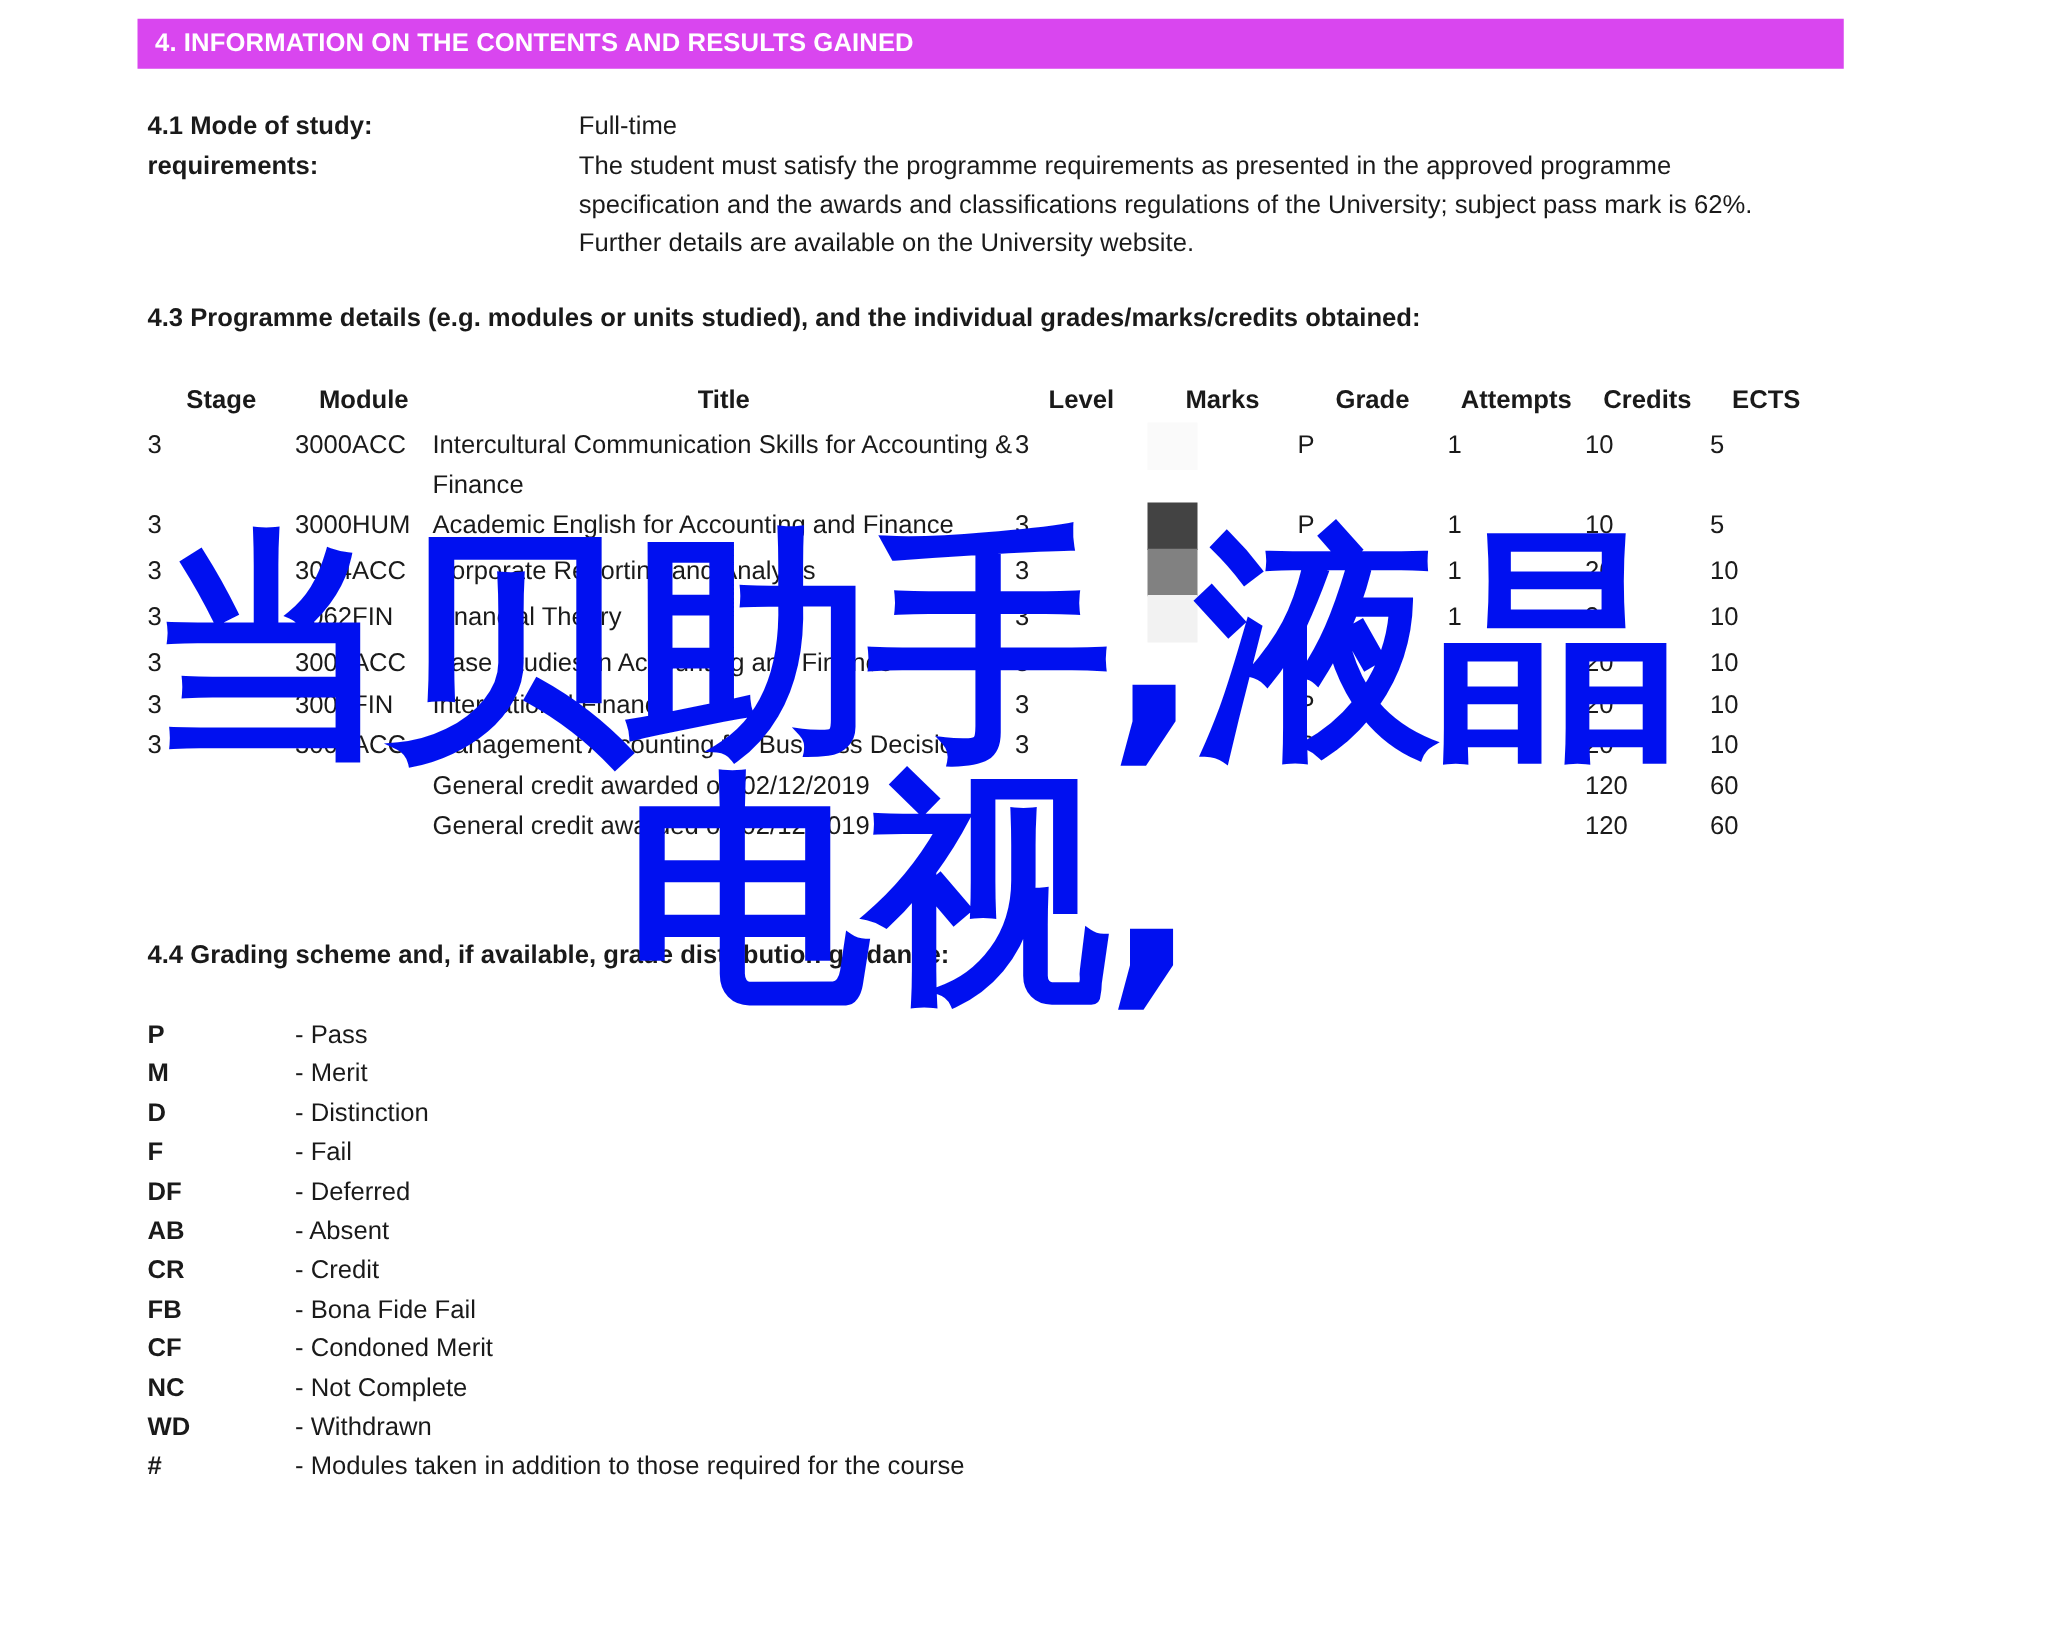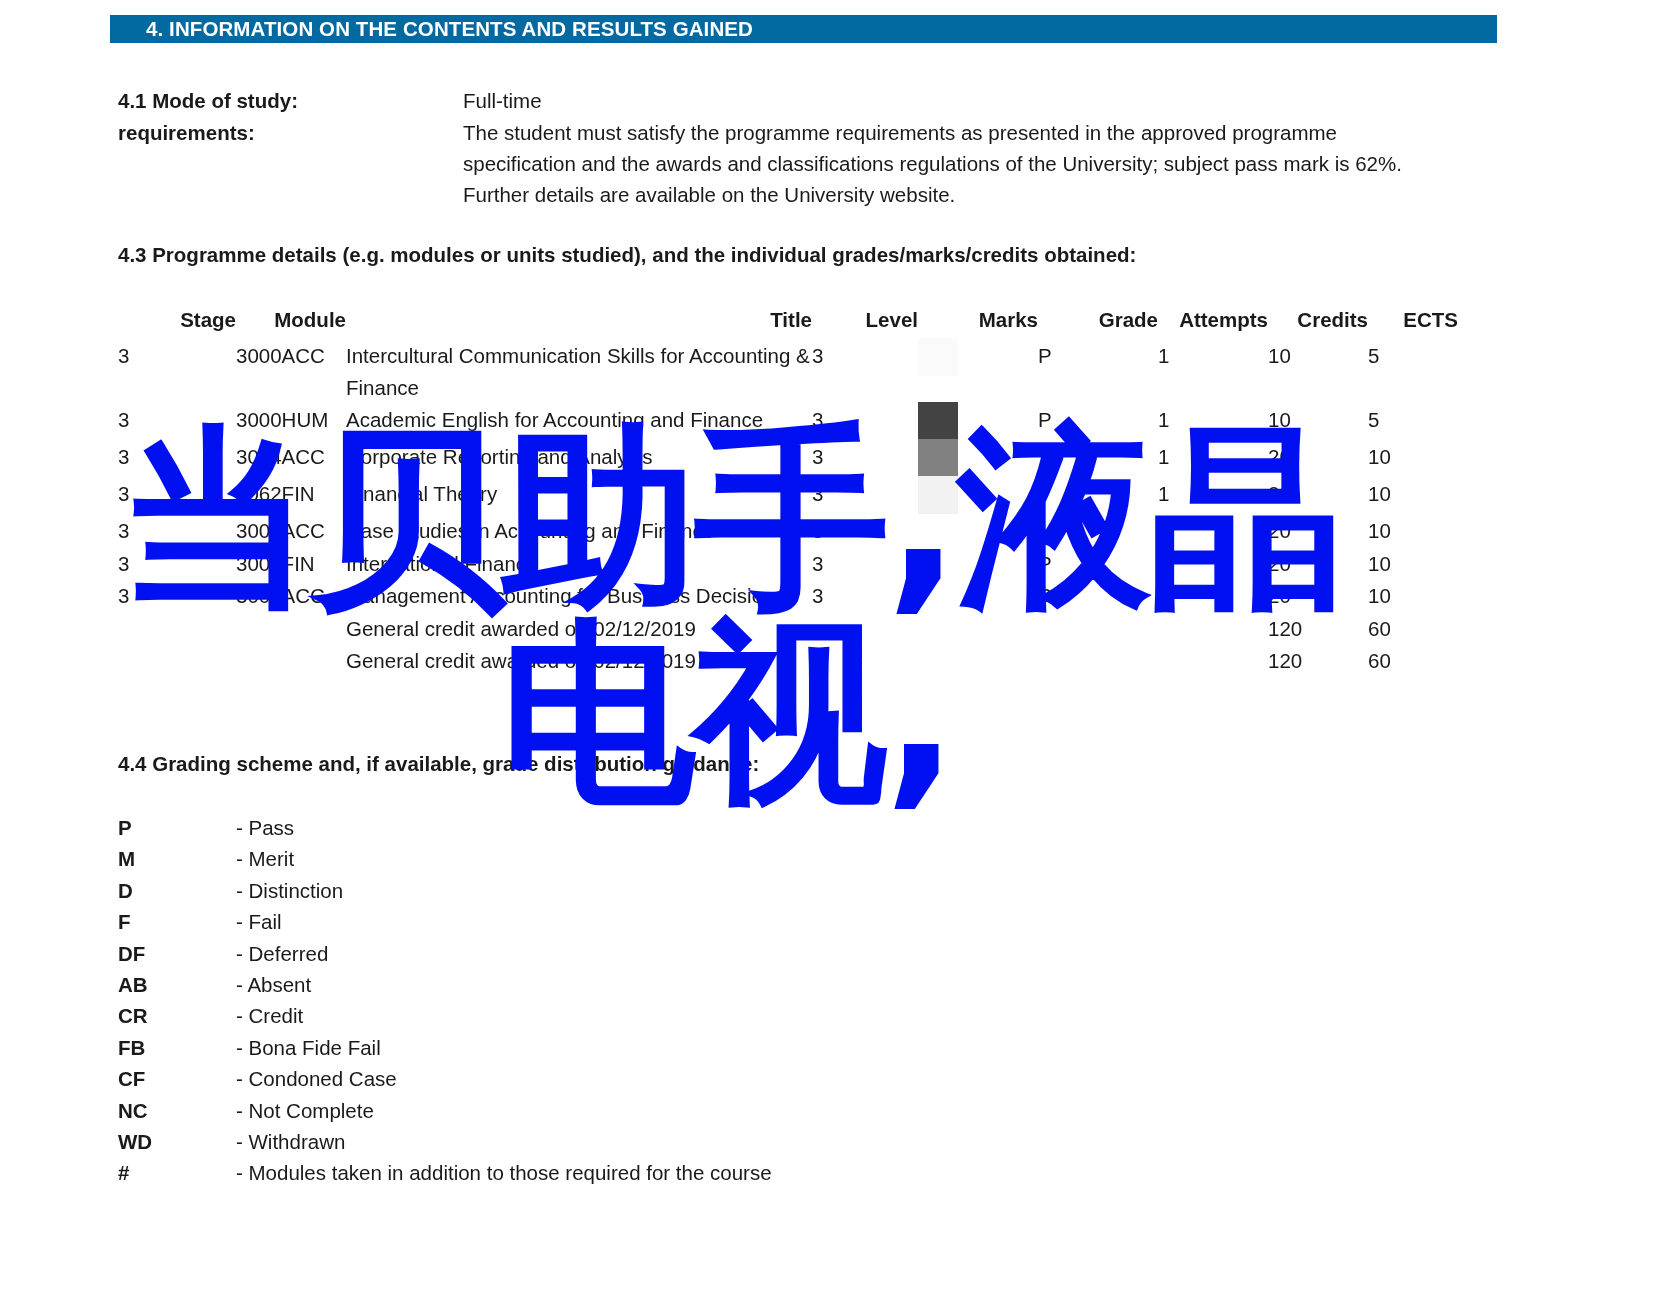--- a/index.html
+++ b/index.html
@@ -12,23 +12,23 @@
     position:relative;
     overflow:hidden;
     -webkit-font-smoothing:antialiased;
   }
 
   
   #page{position:absolute;left:0;top:0;width:1653px;height:1303px;}
 
   
   #section-header{
-    position:absolute;left:110px;top:15px;width:1365px;height:28px;
-    background:#0369a1;
-    display:flex;align-items:center;padding-left:22px;
+    position:absolute;left:110px;top:15px;width:1365px;height:40px;
+    background:#d946ef;
+    display:flex;align-items:center;
   }
   #section-header .hdr-text{
     color:#ffffff;font-weight:bold;font-size:20.5px;letter-spacing:.1px;
     padding-left:14px;white-space:nowrap;
   }
 
   
   .meta-row{position:absolute;display:flex;}
   .meta-label{
     font-weight:bold;font-size:20.5px;line-height:31px;width:345px;
@@ -48,21 +48,21 @@
   }
 
   
   #results-table{
     position:absolute;left:118px;top:308px;width:1340px;
     border-collapse:collapse;
     font-size:20.5px;
     table-layout:fixed;
   }
   #results-table th{
-    font-weight:bold;text-align:right;vertical-align:top;
+    font-weight:bold;text-align:center;vertical-align:top;
     padding:0 0 8px 0;
     font-size:20.5px;
   }
   #results-table td{
     text-align:left;vertical-align:top;
     padding:0 0 1px 0;
     line-height:31.5px;
     font-size:20.5px;
   }
   col.c-stage   {width:118px;}
@@ -293,21 +293,21 @@
       <div class="legend-row">
         <div class="legend-code">CR</div>
         <div class="legend-desc">- Credit</div>
       </div>
       <div class="legend-row">
         <div class="legend-code">FB</div>
         <div class="legend-desc">- Bona Fide Fail</div>
       </div>
       <div class="legend-row">
         <div class="legend-code">CF</div>
-        <div class="legend-desc">- Condoned Case</div>
+        <div class="legend-desc">- Condoned Merit</div>
       </div>
       <div class="legend-row">
         <div class="legend-code">NC</div>
         <div class="legend-desc">- Not Complete</div>
       </div>
       <div class="legend-row">
         <div class="legend-code">WD</div>
         <div class="legend-desc">- Withdrawn</div>
       </div>
       <div class="legend-row">

